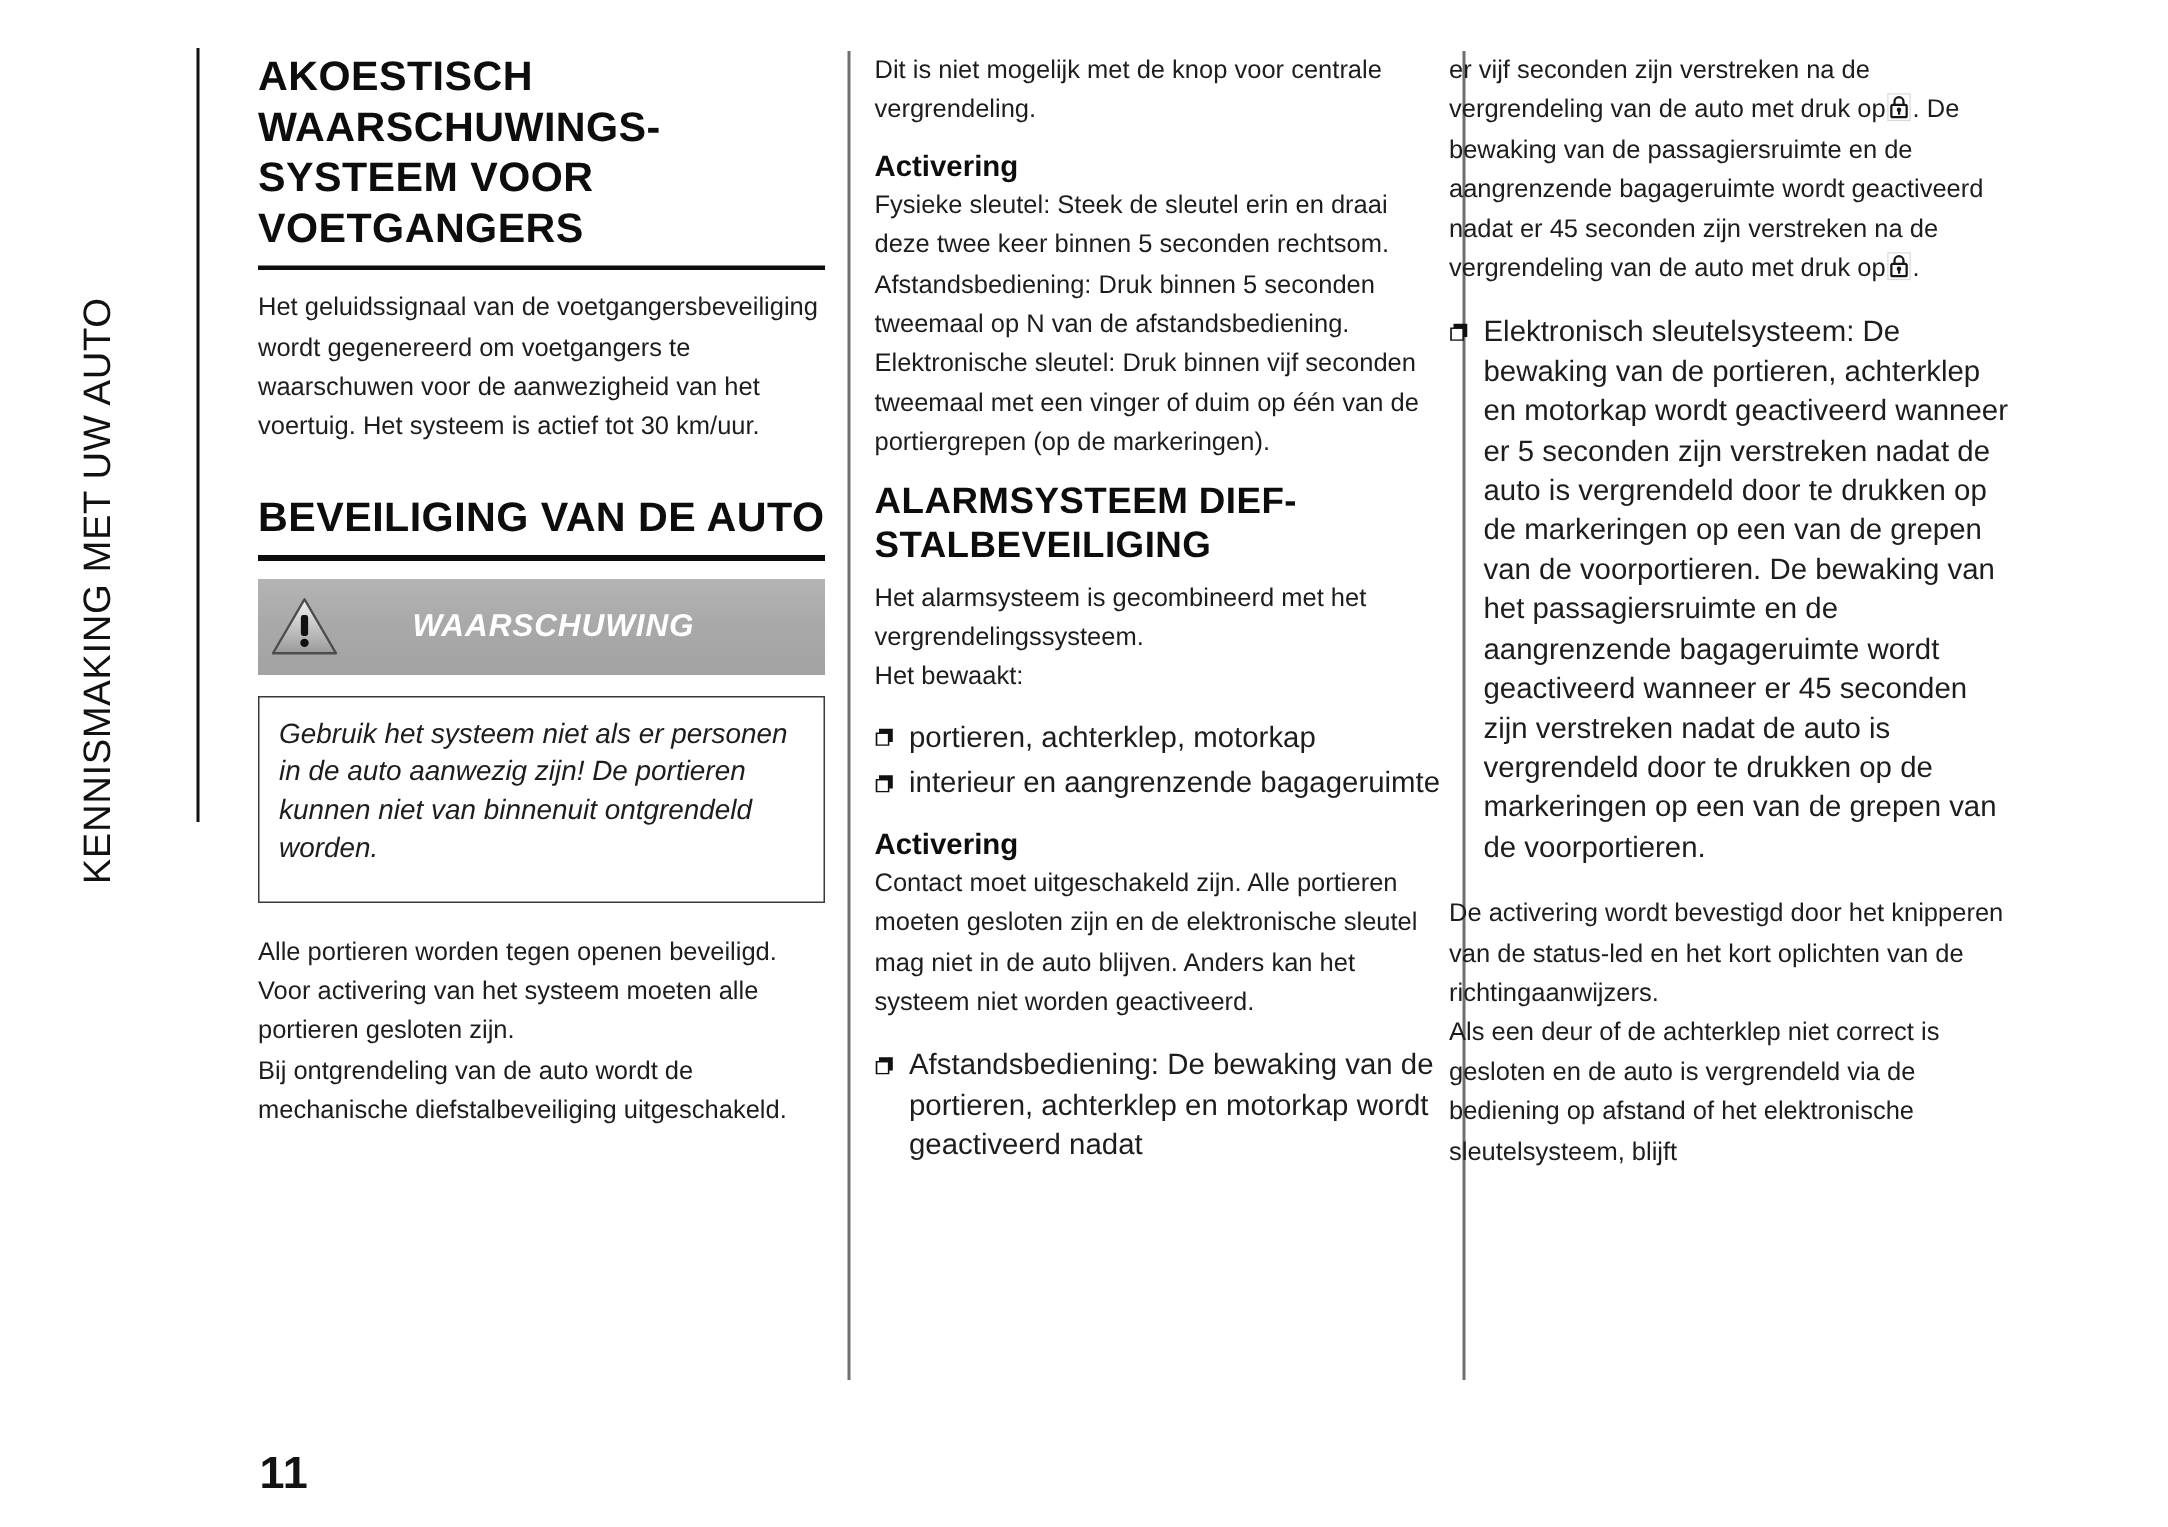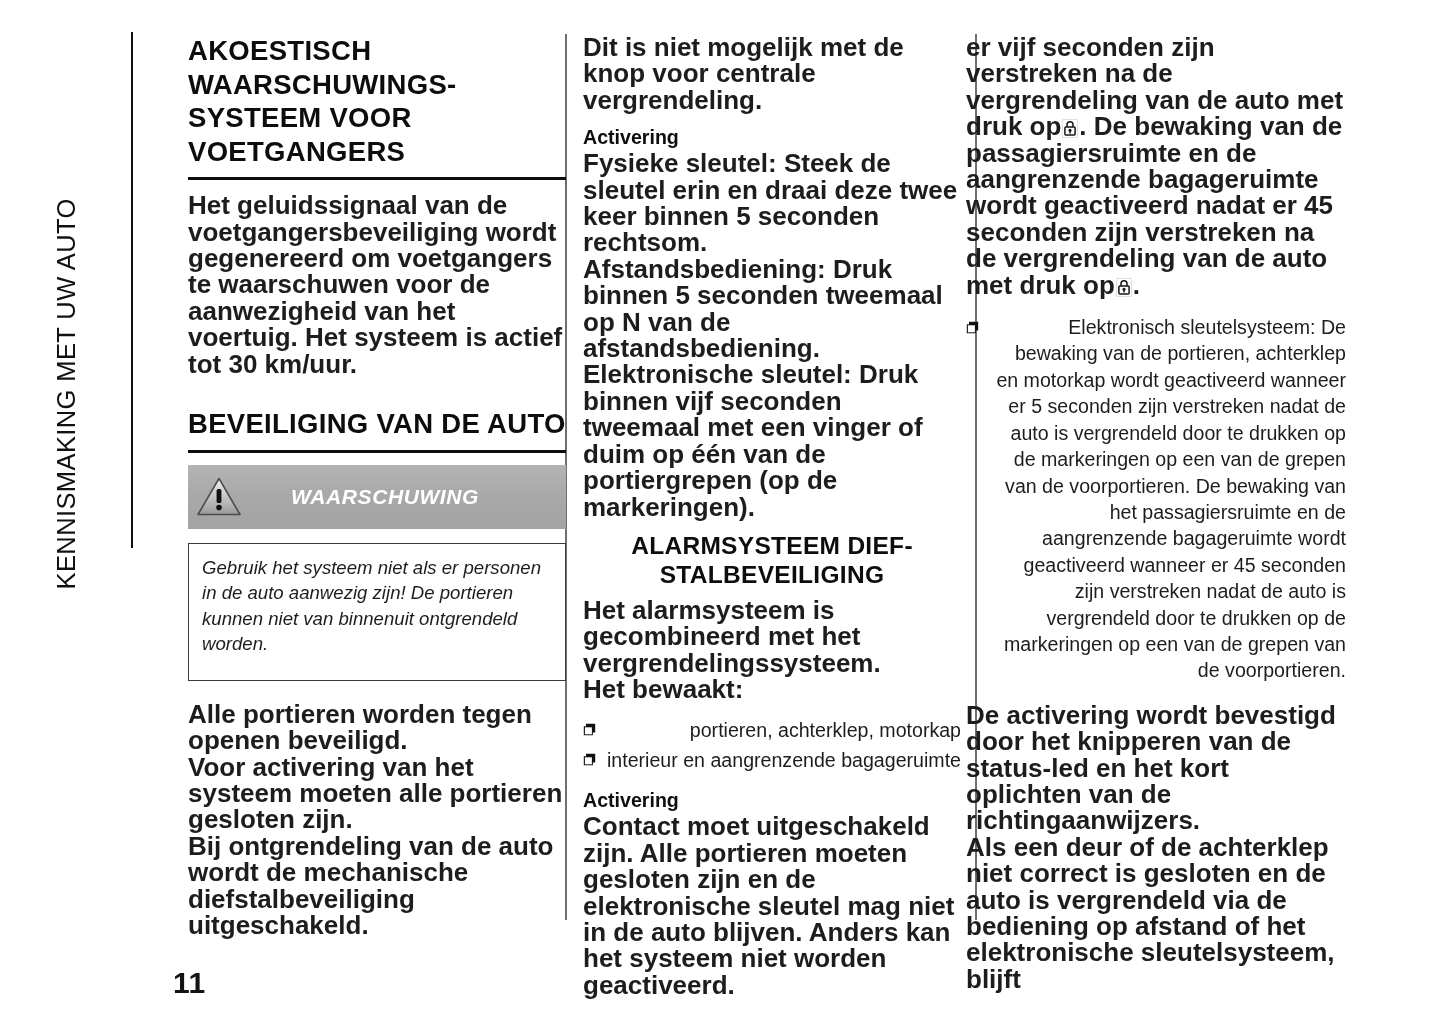--- a/index.html
+++ b/index.html
@@ -53,21 +53,21 @@
     font-weight: 400;
     color: #111111;
     white-space: nowrap;
   }
 
   
   .col {
     position: absolute;
     top: 34px;
   }
-  .col-1 { left: 188px;  width: 378px; }
+  .col-1 { left: 172px;  width: 378px; }
   .col-2 { left: 583px;  width: 378px; }
   .col-3 { left: 966px;  width: 380px; }
 
   .col-divider {
     position: absolute;
     top: 34px;
     width: 1.6px;
     height: 886px;
     background: #6f6f6f;
   }
@@ -100,23 +100,23 @@
   }
   h3.run {
     margin: 0;
     font-size: 19.6px;
     line-height: 26px;
     font-weight: 700;
     color: #0d0d0d;
   }
   p.body {
     margin: 0;
-    font-size: 26px;
+    font-size: 17px;
     line-height: 26.4px;
-    font-weight: 700;
+    font-weight: 400;
     color: #1d1d1d;
   }
   .gap-lg { height: 30px; }
   .gap-md { height: 20px; }
   .gap-sm { height: 11px; }
 
   
   .warn-banner {
     position: relative;
     width: 100%;
@@ -154,21 +154,20 @@
     line-height: 25.5px;
     font-style: italic;
     color: #1d1d1d;
   }
 
   
   ul.bl {
     list-style: none;
     margin: 0;
     padding: 0;
-    text-align: right;
   }
   ul.bl > li {
     position: relative;
     padding-left: 23px;
     font-size: 19.6px;
     line-height: 26.4px;
     color: #1d1d1d;
     margin-bottom: 4px;
   }
   ul.bl > li:last-child { margin-bottom: 0; }
@@ -258,21 +257,21 @@
 
     <div class="gap-sm"></div>
 
     <h3 class="run">Activering</h3>
     <p class="body" style="white-space: pre-line;">Fysieke sleutel: Steek de sleutel erin en draai deze twee keer binnen 5 seconden rechtsom.
 Afstandsbediening: Druk binnen 5 seconden tweemaal op N van de afstandsbediening.
 Elektronische sleutel: Druk binnen vijf seconden tweemaal met een vinger of duim op één van de portiergrepen (op de markeringen).</p>
 
     <div class="gap-sm"></div>
 
-    <h1 class="sec" style="font-size:24.5px;line-height:29px;text-align:center;">ALARMSYSTEEM DIEF-STALBEVEILIGING</h1>
+    <h1 class="sec" style="font-size:24.5px;line-height:29px;">ALARMSYSTEEM DIEF-STALBEVEILIGING</h1>
 
     <div style="height:8px;"></div>
 
     <p class="body" style="white-space: pre-line;">Het alarmsysteem is gecombineerd met het vergrendelingssysteem.
 Het bewaakt:</p>
 
     <div style="height:14px;"></div>
 
     <ul class="bl">
       <li>

